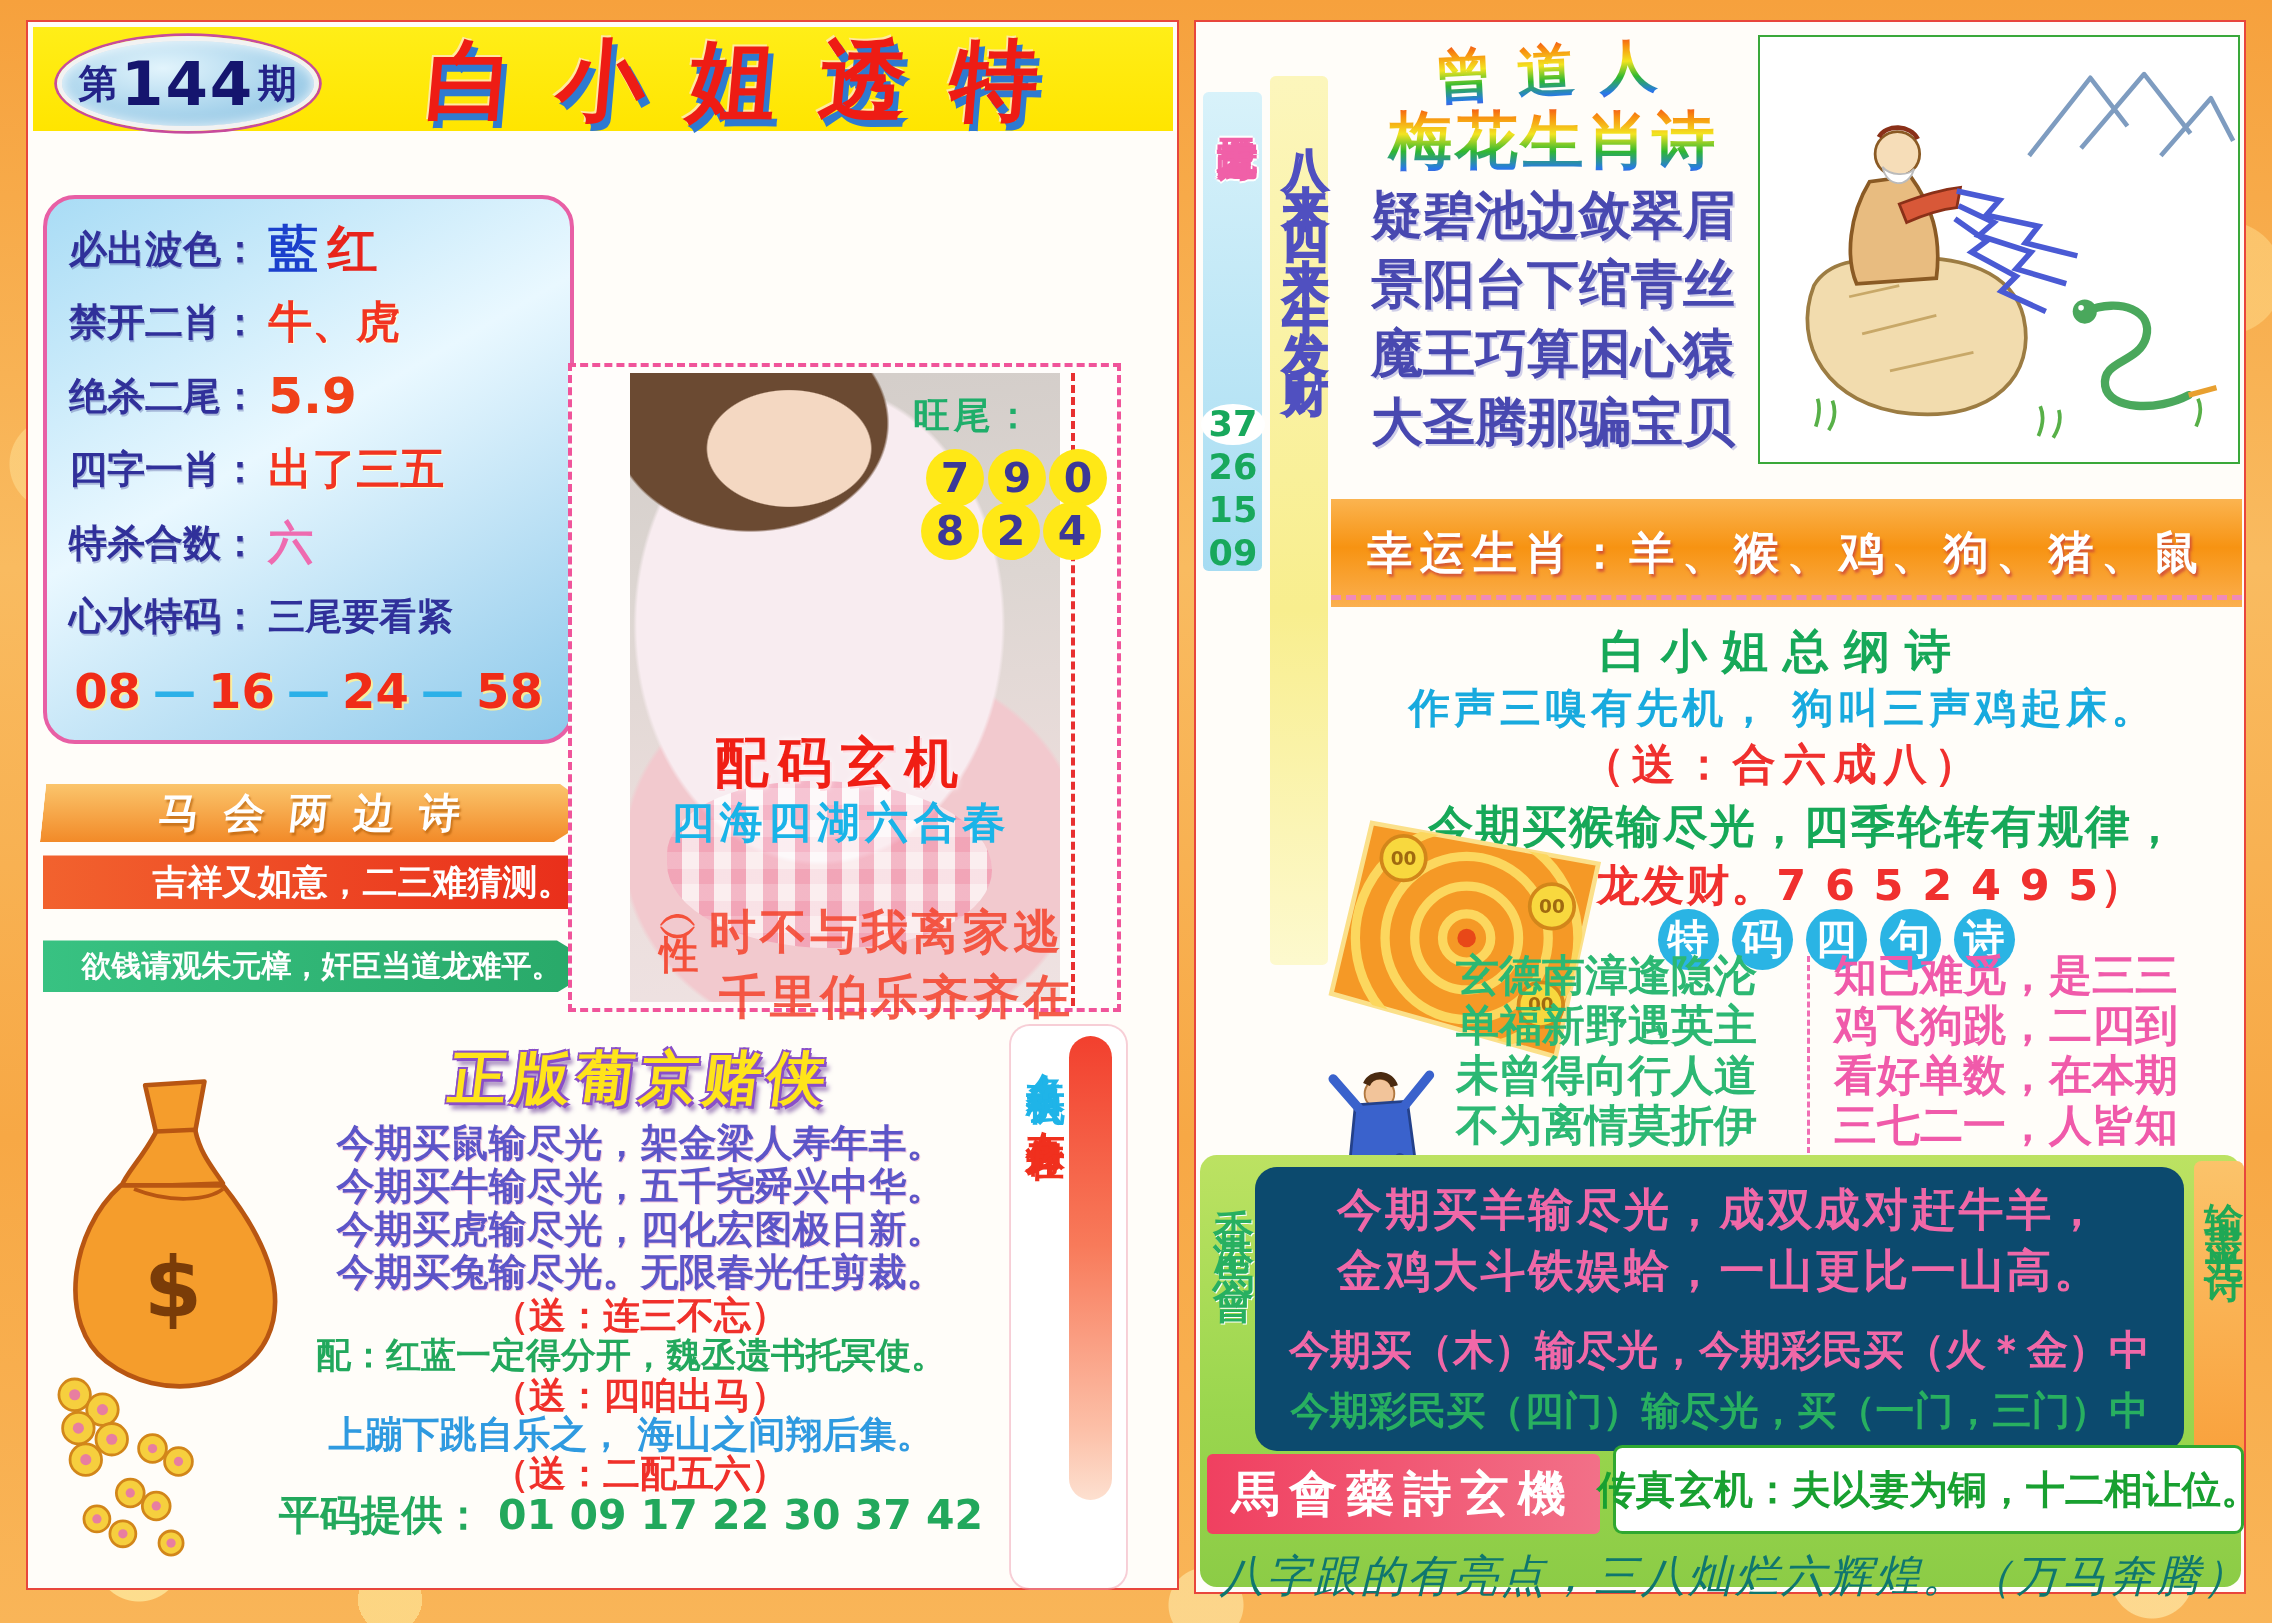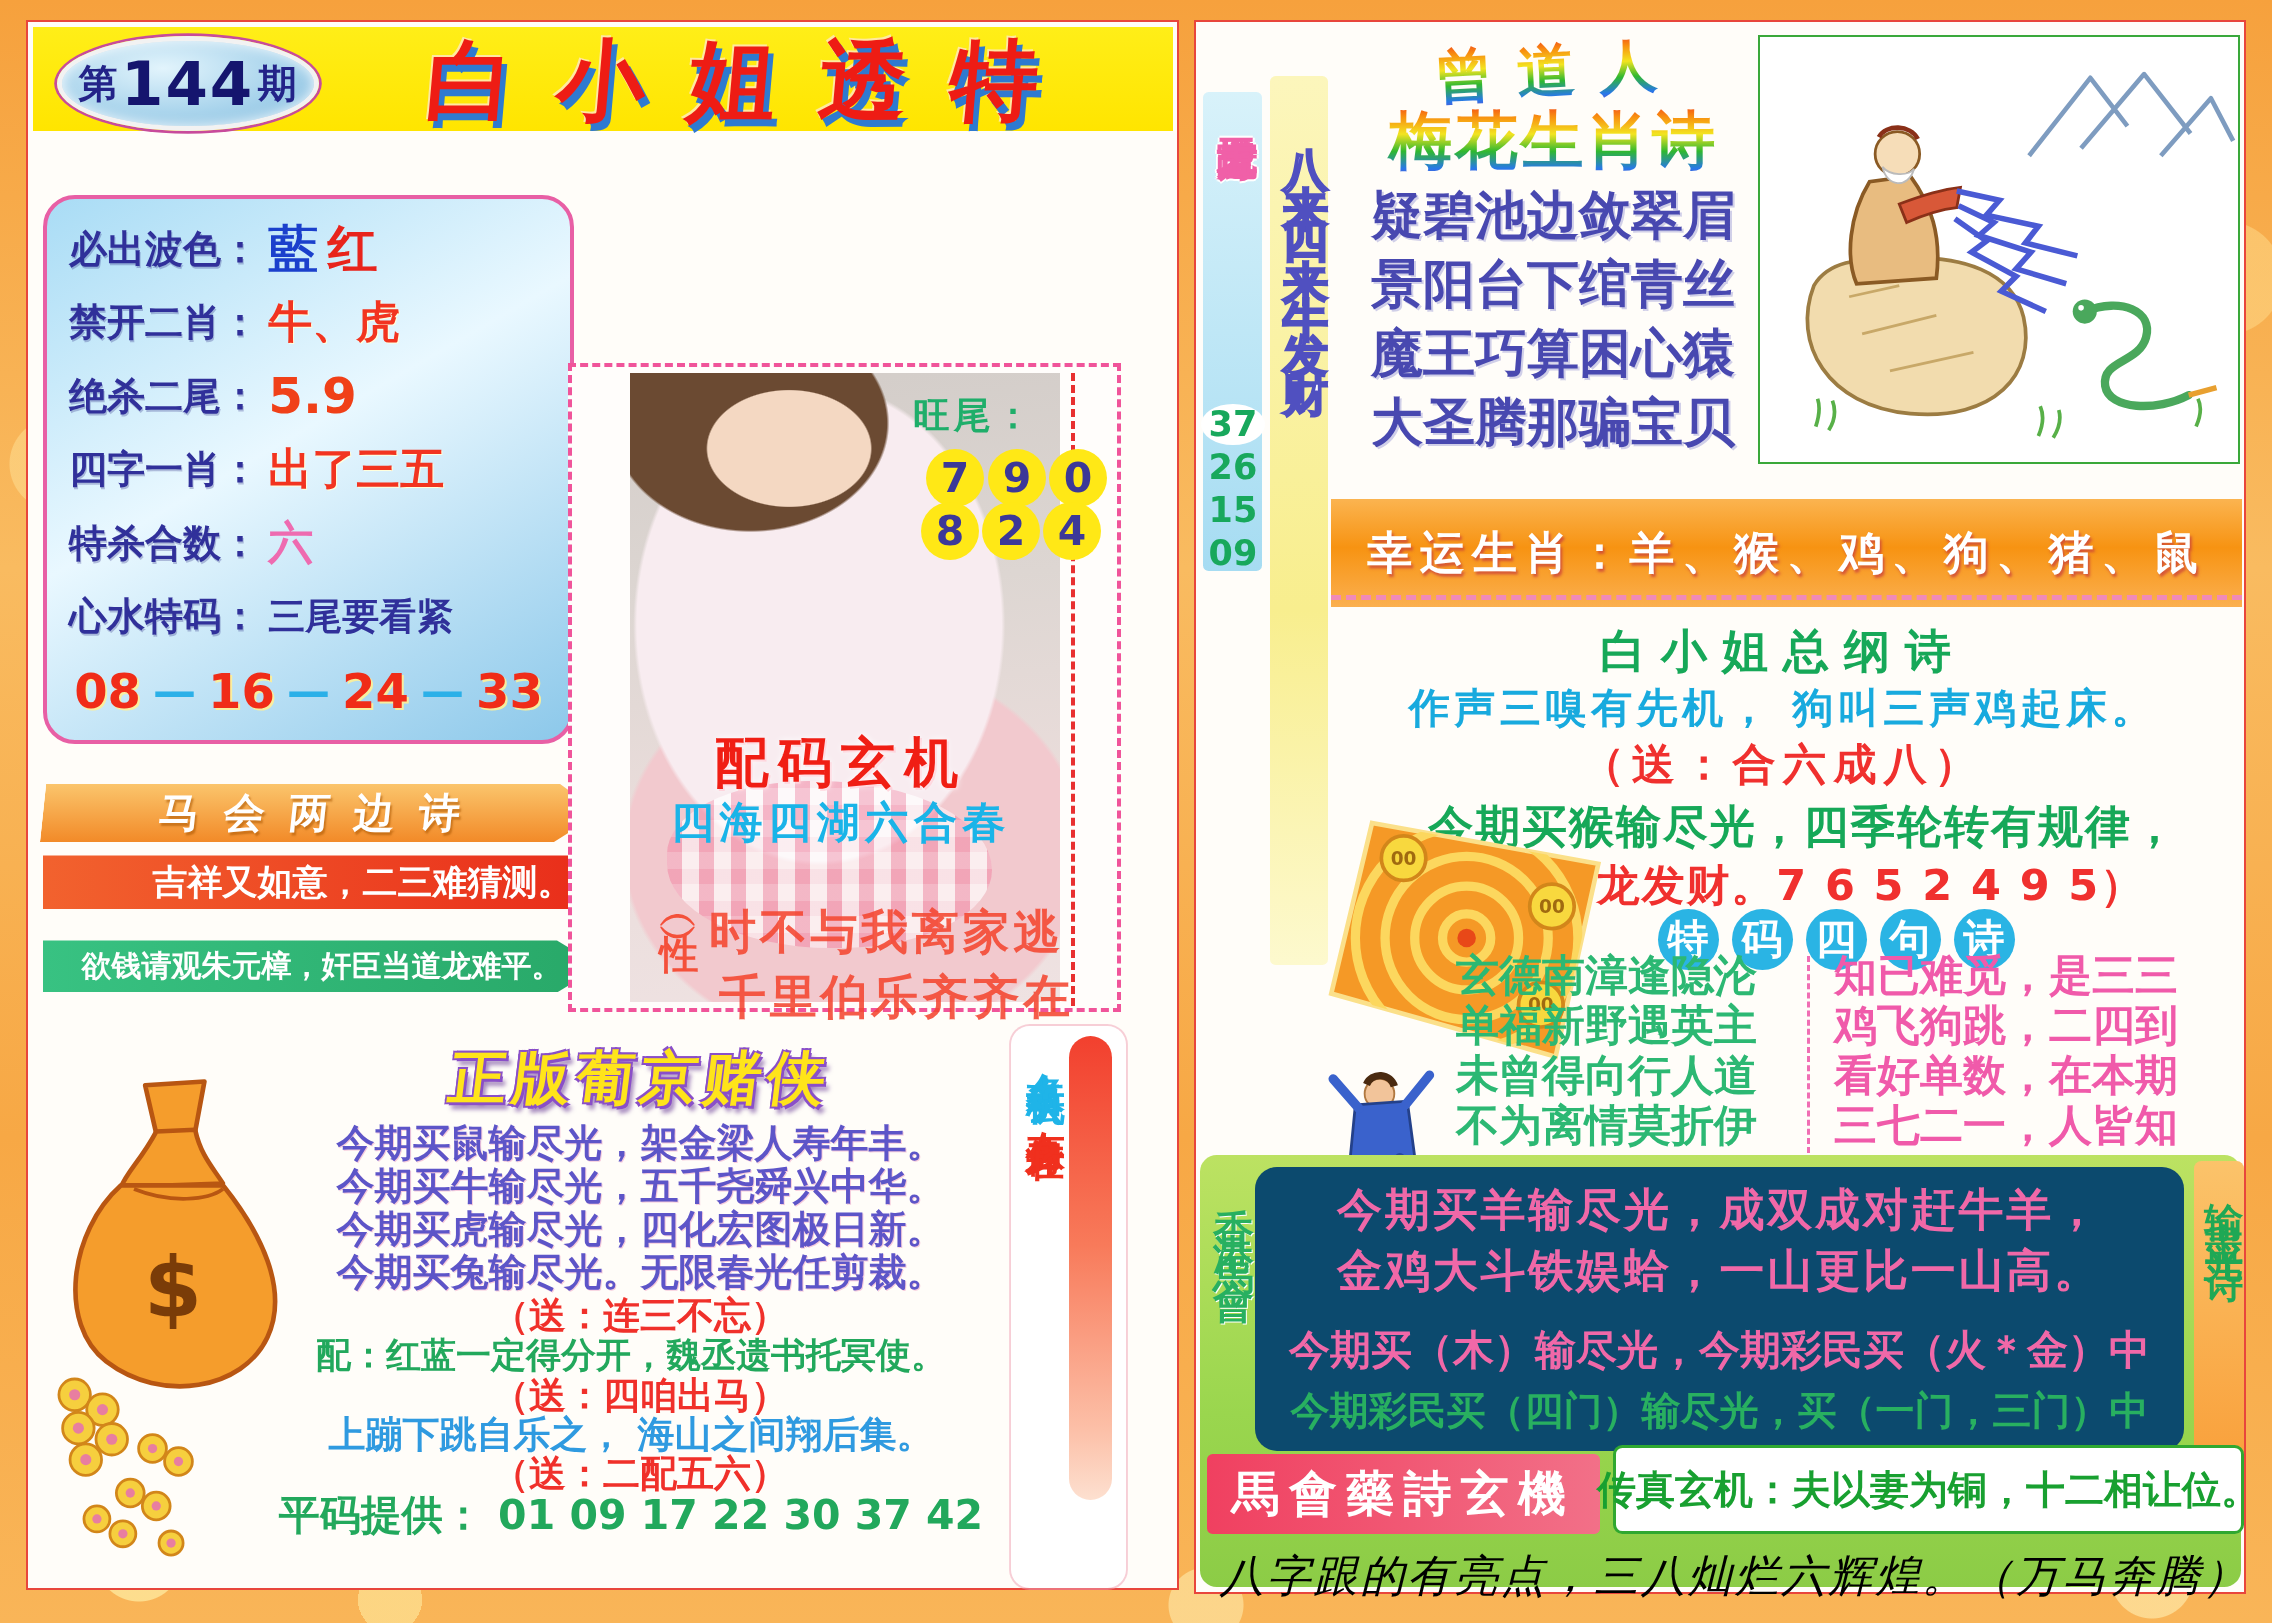--- a/index.html
+++ b/index.html
@@ -172,21 +172,21 @@
   .hk-right-vert{left:3.7px;top:9.3px;font-size:39px;font-weight:bold;color:#1fa855;letter-spacing:20.4px;
     font-family:"DejaVu Serif","Liberation Serif",serif;}
 
   .red-banner{left:11px;top:1432px;width:393px;height:80px;display:flex;align-items:center;justify-content:center;
     background:linear-gradient(90deg,#f04060,#f27088);border-radius:5.6px;}
   .red-banner span{font-size:48px;font-weight:bold;color:#fff;letter-spacing:9.3px;white-space:nowrap;
     font-family:"DejaVu Serif","Liberation Serif",serif;}
   .fax-box{left:417px;top:1423px;width:631px;height:89px;background:#fff;border:3.7px solid #30a830;border-radius:9.3px;
     display:flex;align-items:center;justify-content:center;box-sizing:border-box;}
   .fax-box span{font-size:39px;font-weight:bold;color:#18a030;white-space:nowrap;}
-  .handwriting{left:24px;top:1525px;width:1020px;text-align:center;font-size:44px;color:#000000;
+  .handwriting{left:24px;top:1525px;width:1020px;text-align:center;font-size:44px;color:#0f766e;
     font-style:italic;letter-spacing:2.8px;white-space:nowrap;font-family:"DejaVu Serif","Liberation Serif",serif;}
 </style>
 </head>
 <body>
 
 <div class="canvas">
 
   <div class="page left-page">
 
     <div class="abs lp-header">
@@ -224,21 +224,21 @@
         <span class="p-label">心水特码：</span>
         <span class="v-navy">三尾要看紧</span>
       </div>
       <div class="p-row nums-row">
         <span class="nums">08</span>
         <span class="dash">—</span>
         <span class="nums">16</span>
         <span class="dash">—</span>
         <span class="nums">24</span>
         <span class="dash">—</span>
-        <span class="nums">33</span>
+        <span class="nums">58</span>
       </div>
     </div>
 
     <div class="abs arrow arrow-orange serif">马会两边诗</div>
     <div class="abs arrow arrow-red">吉祥又如意，二三难猜测。</div>
     <div class="abs arrow arrow-green">欲钱请观朱元樟，奸臣当道龙难平。</div>
 
     <svg class="abs" style="left:13px;top:1028px" width="249" height="519" viewBox="0 0 268 560">
       <g stroke="#b85612" stroke-width="5" fill="#f59d2c" stroke-linejoin="round">
         <path d="M112,38 L176,34 L166,88 L124,90 Z"></path>

